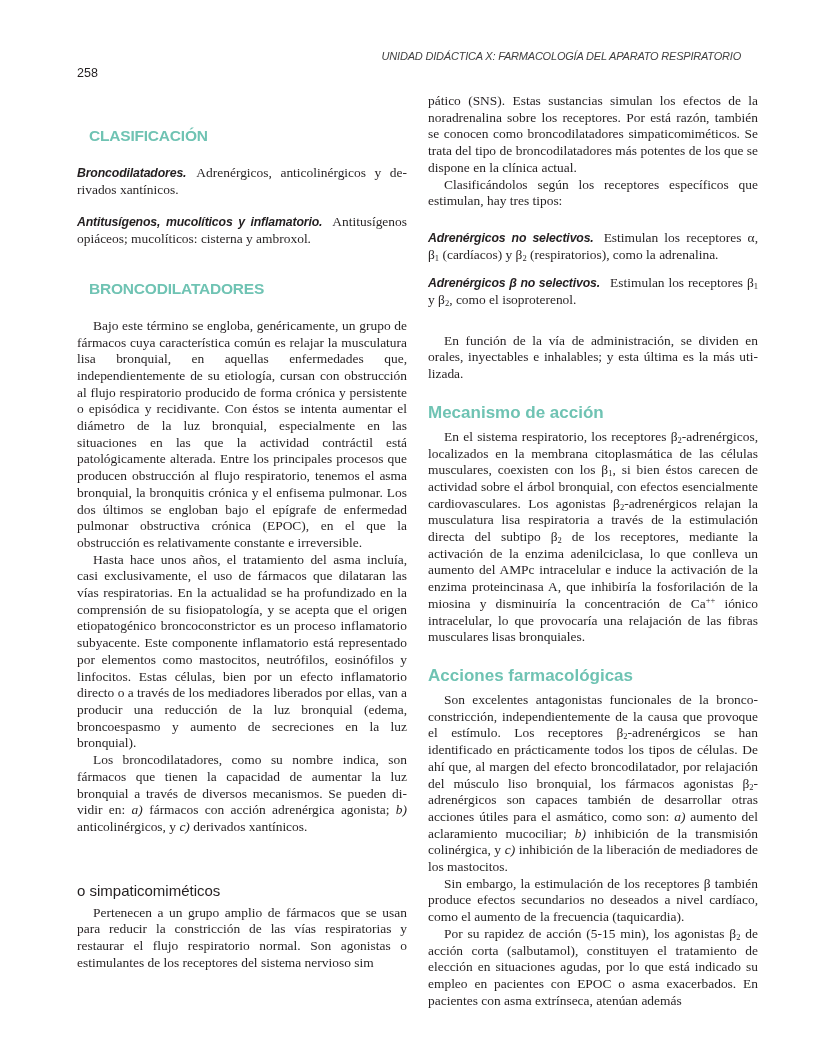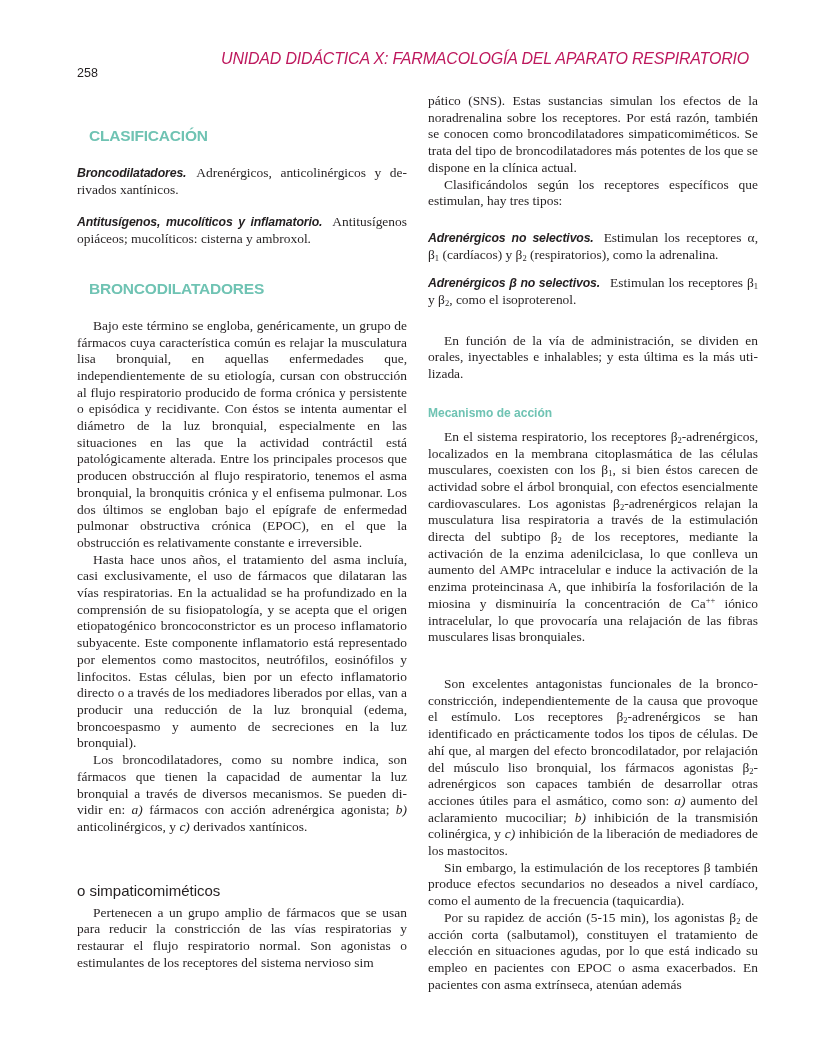--- a/index.html
+++ b/index.html
@@ -1,26 +1,26 @@
 <!DOCTYPE html>
 <html><head>
 <meta charset="utf-8">
 <style>
   html, body { margin: 0; padding: 0; background: #ffffff; }
   body { width: 828px; height: 1058px; position: relative; overflow: hidden; color: #231f20; }
   .header { position: absolute; top: 50px; left: 77px; width: 676px; height: 20px; }
   .page-num { position: absolute; left: 0; top: 16px; font-family: "Liberation Sans", sans-serif; font-size: 12.5px; color: #231f20; }
-  .running-head { position: absolute; right: 4px; top: 0; font-family: "Liberation Sans", sans-serif; font-style: italic; font-size: 16px; color: #be185d; letter-spacing: -0.2px; }
+  .running-head { position: absolute; right: 12px; top: 0; font-family: "Liberation Sans", sans-serif; font-style: italic; font-size: 11px; color: #404040; letter-spacing: -0.2px; }
   .col { position: absolute; top: 93px; width: 330px; font-family: "Liberation Serif", serif; font-size: 13.45px; line-height: 16.7px; text-align: justify; hyphens: manual; }
   .col-left { left: 77px; }
   .col-right { left: 428px; }
   p { margin: 0; }
   .indent { text-indent: 16px; }
   .h1 { font-family: "Liberation Sans", sans-serif; font-weight: bold; color: #6fc3b3; font-size: 15.5px; letter-spacing: -0.2px; margin: 12px; line-height: 18px; }
-  .h2 { font-family: "Liberation Sans", sans-serif; font-weight: bold; color: #6fc3b3; font-size: 12px; margin: 0; line-height: 16px; }
+  .h2 { font-family: "Liberation Sans", sans-serif; font-weight: bold; color: #6fc3b3; font-size: 17px; margin: 0; line-height: 16px; }
   .h3 { font-family: "Liberation Sans", sans-serif; font-weight: normal; color: #231f20; font-size: 15px; line-height: 18.5px; margin: 0; text-align: left; }
   .term { font-family: "Liberation Sans", sans-serif; font-weight: bold; font-style: italic; font-size: 12.3px; letter-spacing: -0.15px; }
   .def-gap { display: inline-block; width: 10px; }
   i.it { font-style: italic; }
   sub { font-size: 8.5px; vertical-align: -2px; line-height: 0; }
   sup { font-size: 8.5px; vertical-align: 5px; line-height: 0; }
   .sp-a { height: 22px; }
   .sp-b { height: 8px; }
   .sp-c { height: 12px; }
   .sp-d { height: 20px; }
@@ -73,17 +73,18 @@
 
   <div class="sp-c"></div>
   <p class="indent">En función de la vía de administración, se dividen en orales, inyectables e inhalables; y esta última es la más uti­lizada.</p>
 
   <div class="sp-a"></div>
   <h3 class="h2">Mecanismo de acción</h3>
   <div class="sp-b"></div>
   <p class="indent"><span>En el sistema respiratorio, los receptores β</span><sub>2</sub><span>-adrenérgi­cos, localizados en la membrana citoplasmática de las cé­lulas musculares, coexisten con los β</span><sub>1</sub><span>, si bien éstos care­cen de actividad sobre el árbol bronquial, con efectos esencialmente cardiovasculares. Los agonistas β</span><sub>2</sub><span>-adrenér­gicos relajan la musculatura lisa respiratoria a través de la estimulación directa del subtipo β</span><sub>2</sub><span> de los receptores, mediante la activación de la enzima adenilciclasa, lo que conlleva un aumento del AMPc intracelular e induce la activación de la enzima proteincinasa A, que inhibiría la fosforilación de la miosina y disminuiría la concentración de Ca</span><sup>++</sup><span> iónico intracelular, lo que provocaría una relaja­ción de las fibras musculares lisas bronquiales.</span></p>
 
   <div class="sp-a"></div>
+  <h3 class="h2">Acciones farmacológicas</h3>
   <div class="sp-b"></div>
   <p class="indent"><span>Son excelentes antagonistas funcionales de la bronco­constricción, independientemente de la causa que provo­que el estímulo. Los receptores β</span><sub>2</sub><span>-adrenérgicos se han identificado en prácticamente todos los tipos de células. De ahí que, al margen del efecto broncodilatador, por re­lajación del músculo liso bronquial, los fármacos agonis­tas β</span><sub>2</sub><span>-adrenérgicos son capaces también de desarrollar otras acciones útiles para el asmático, como son: </span><i class="it">a)</i><span> au­mento del aclaramiento mucociliar; </span><i class="it">b)</i><span> inhibición de la transmisión colinérgica, y </span><i class="it">c)</i><span> inhibición de la liberación de mediadores de los mastocitos.</span></p>
   <p class="indent">Sin embargo, la estimulación de los receptores β tam­bién produce efectos secundarios no deseados a nivel car­díaco, como el aumento de la frecuencia (taquicardia).</p>
   <p class="indent"><span>Por su rapidez de acción (5-15 min), los agonistas β</span><sub>2</sub><span> de acción corta (salbutamol), constituyen el tratamiento de elección en situaciones agudas, por lo que está indi­cado su empleo en pacientes con EPOC o asma exacerba­dos. En pacientes con asma extrínseca, atenúan además</span></p>
 </div>
 
 </body></html>

